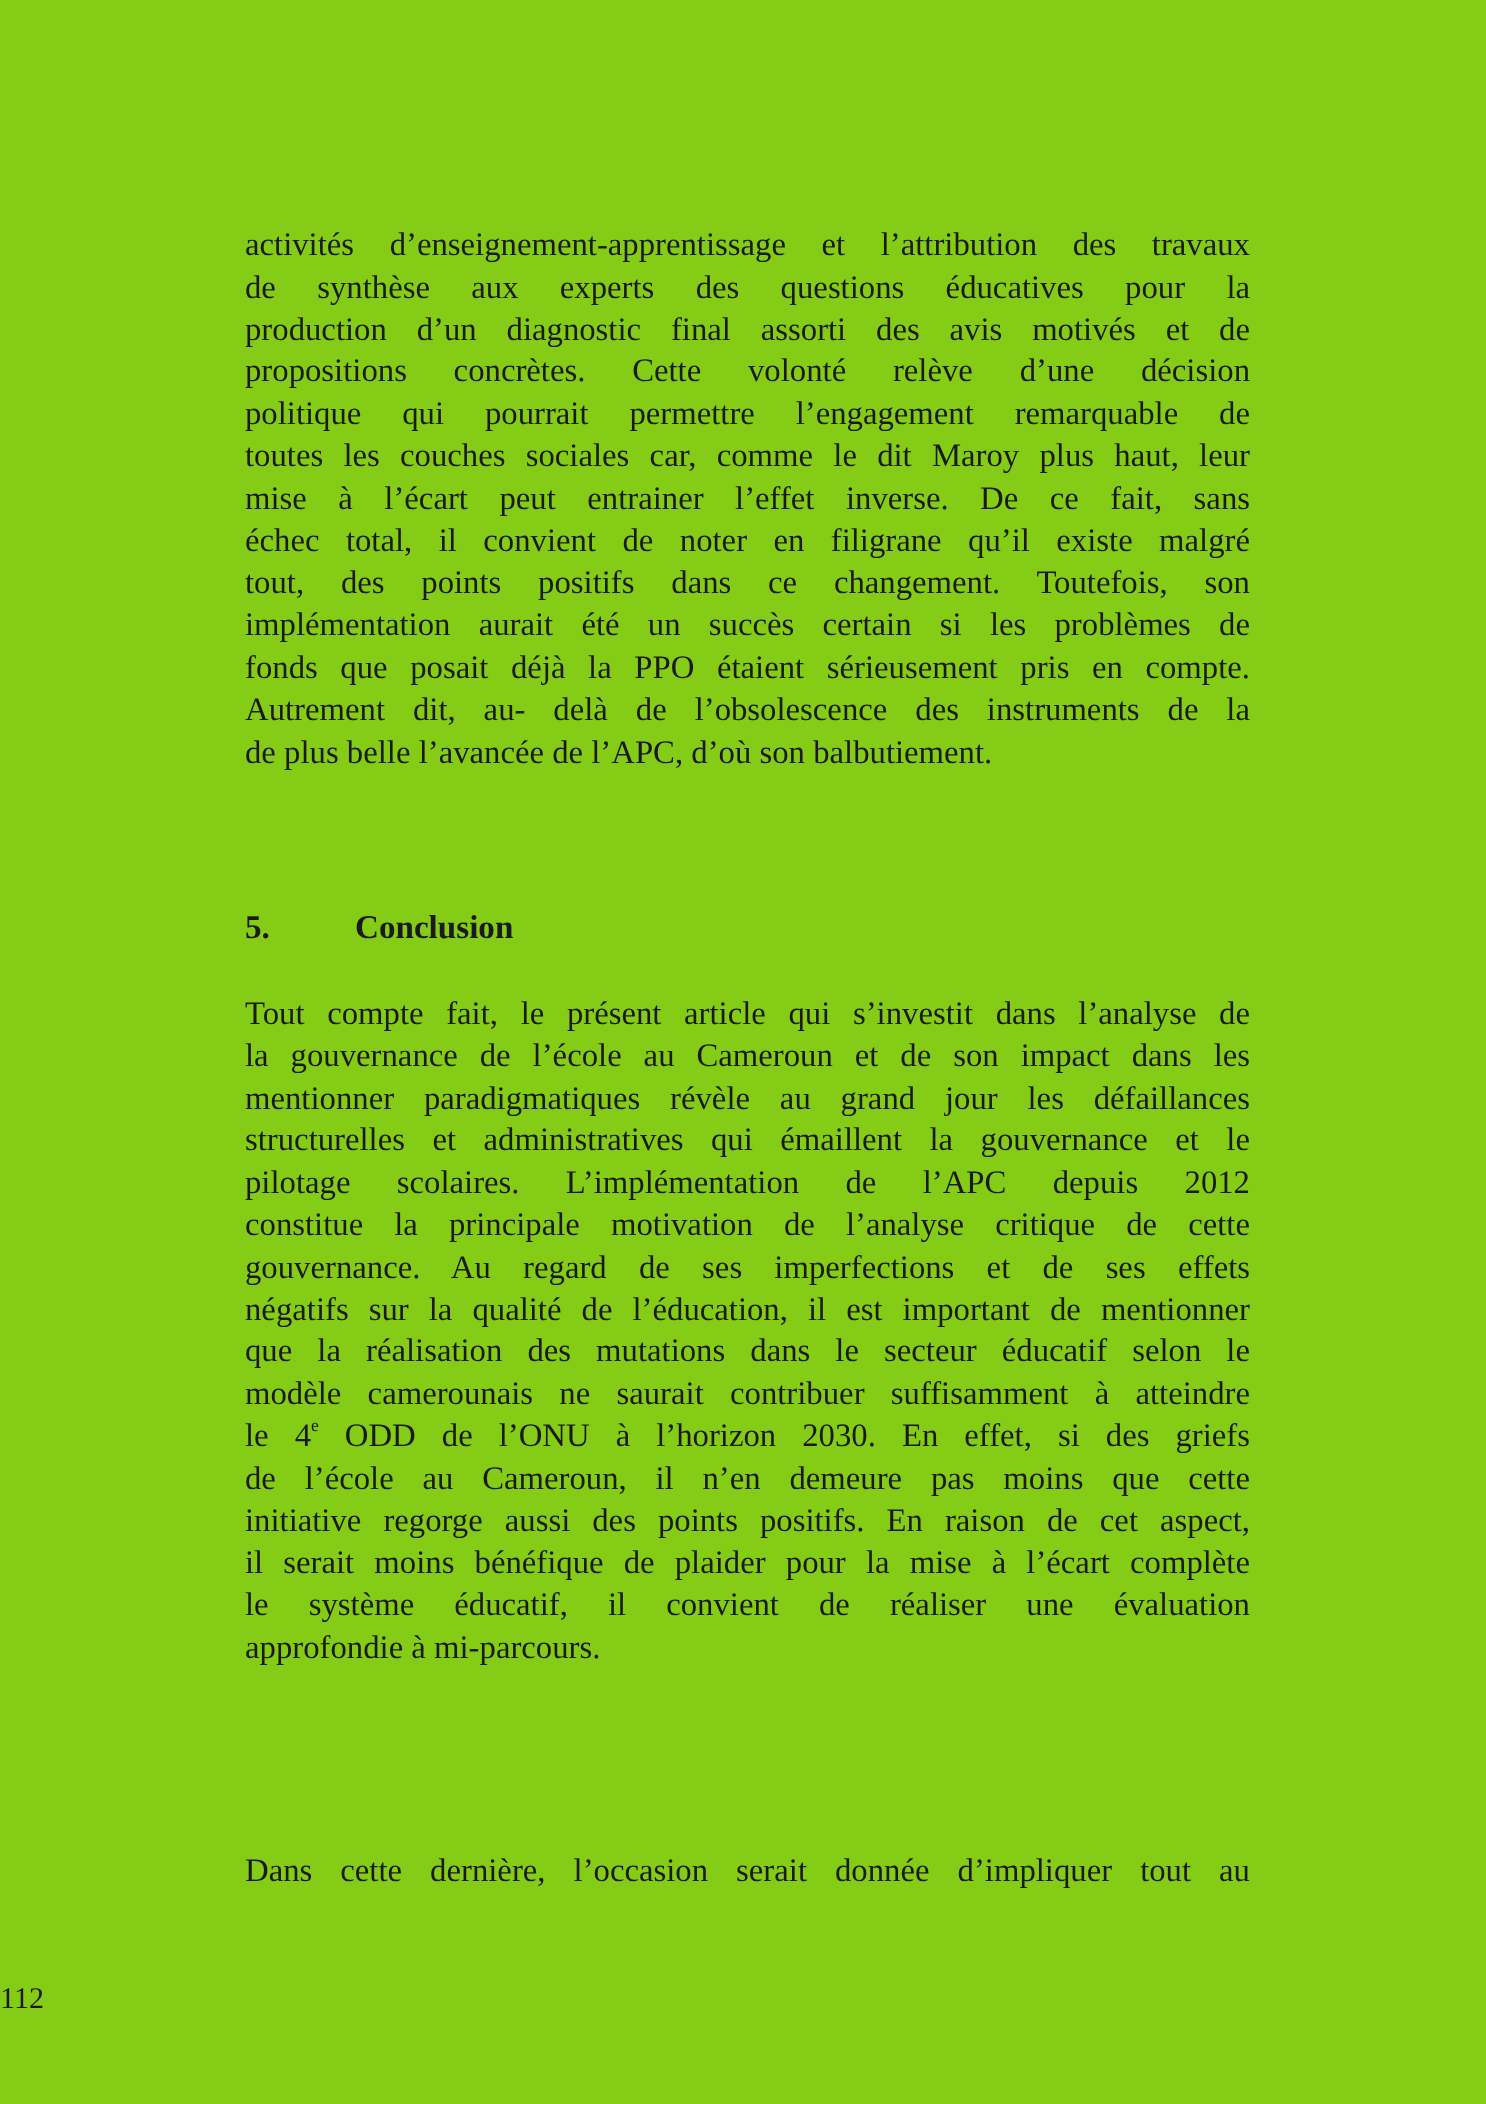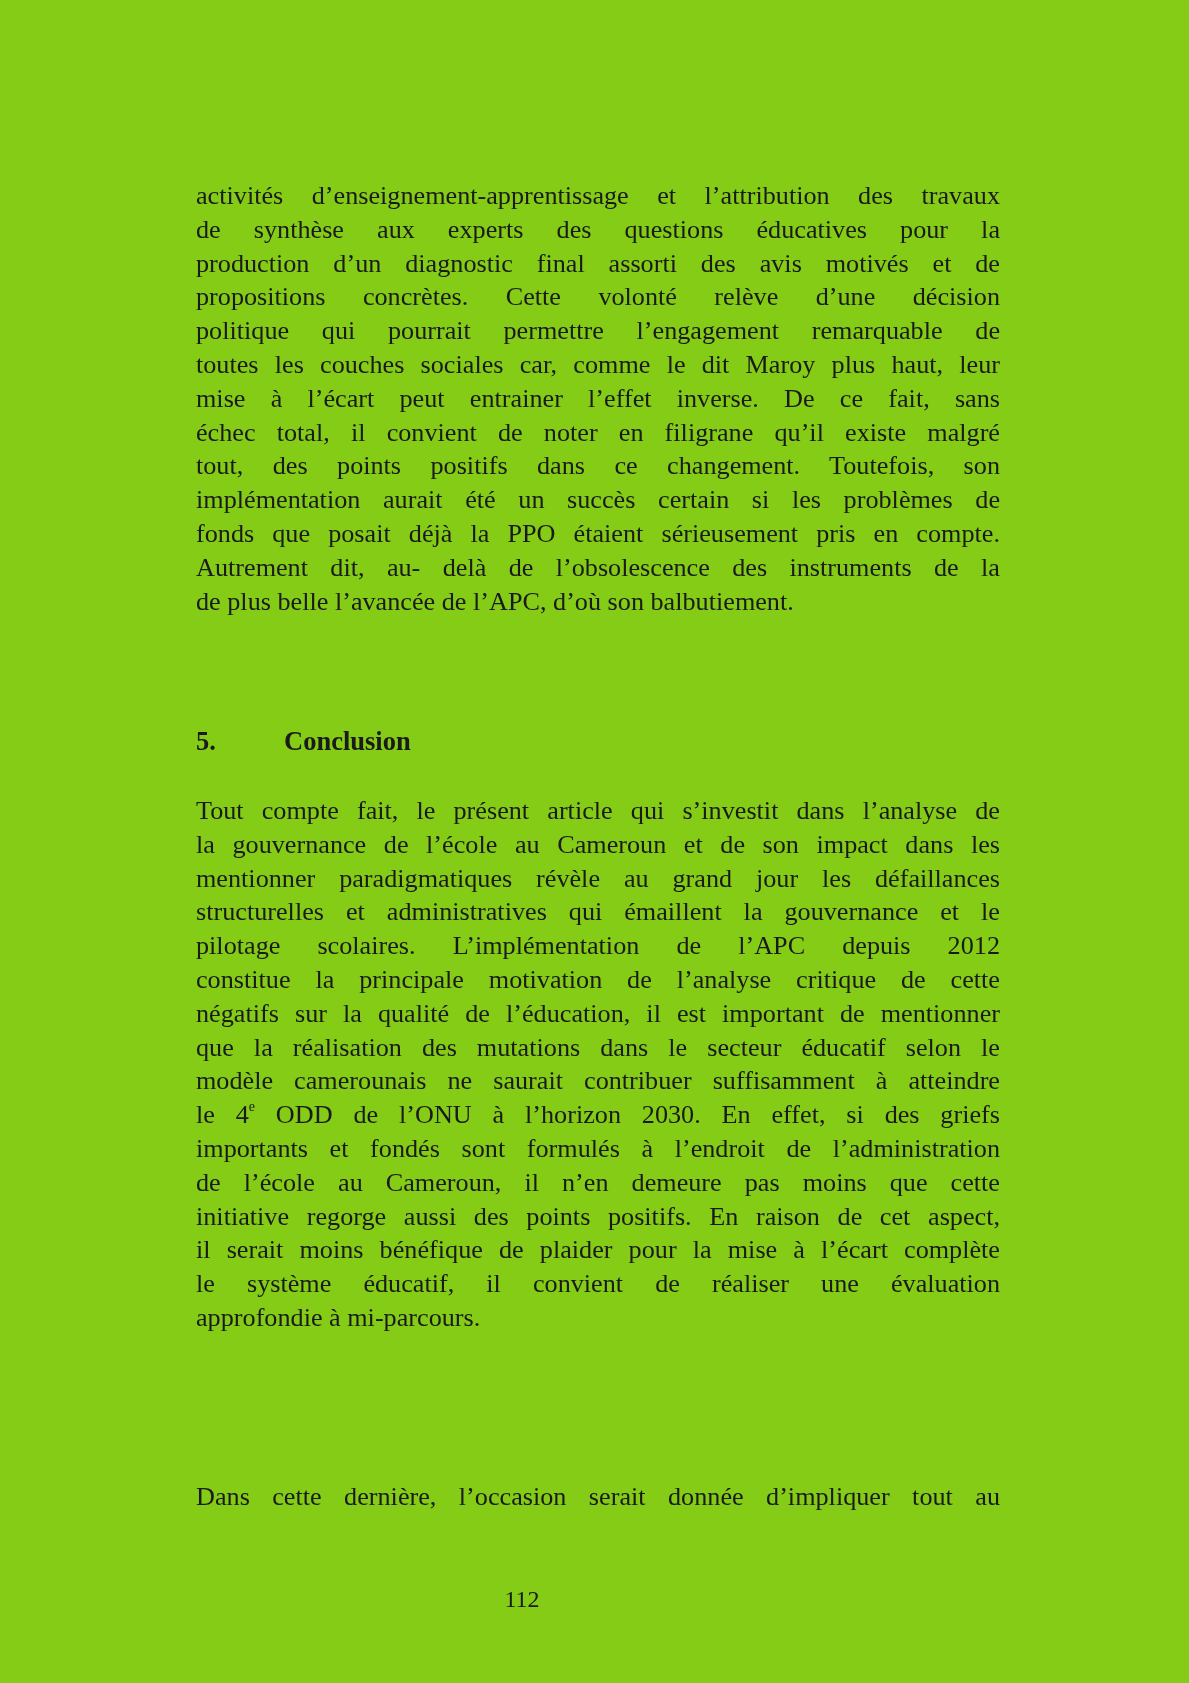--- a/index.html
+++ b/index.html
@@ -55,21 +55,21 @@
       display: inline-block;
       width: 88px;
     }
     #para2 { top: 794px; }
     #para3 { top: 1480px; }
     #page-number {
       position: absolute;
       left: 0;
       width: 1044px;
       top: 1584px;
-      text-align: center;
+      text-align: left;
       font-size: 24px;
       line-height: 30px;
     }
     sup {
       font-size: 14px;
       line-height: 0;
       position: relative;
       top: -2px;
       vertical-align: super;
     }
@@ -99,25 +99,25 @@
     <span class="num">5.</span><span>Conclusion</span>
   </div>
 
   <div class="text-block" id="para2">
     <span class="line">Tout compte fait, le présent article qui s’investit dans l’analyse de</span>
     <span class="line">la gouvernance de l’école au Cameroun et de son impact dans les</span>
     <span class="line">mentionner paradigmatiques révèle au grand jour les défaillances</span>
     <span class="line">structurelles et administratives qui émaillent la gouvernance et le</span>
     <span class="line">pilotage scolaires. L’implémentation de l’APC depuis 2012</span>
     <span class="line">constitue la principale motivation de l’analyse critique de cette</span>
+    <span class="line">gouvernance. Au regard de ses imperfections et de ses effets</span>
     <span class="line">négatifs sur la qualité de l’éducation, il est important de mentionner</span>
     <span class="line">que la réalisation des mutations dans le secteur éducatif selon le</span>
     <span class="line">modèle camerounais ne saurait contribuer suffisamment à atteindre</span>
     <span class="line"><span>le 4</span><sup>e</sup><span> ODD de l’ONU à l’horizon 2030. En effet, si des griefs</span></span>
-    <span class="line">importants et fondés sont formulés à l’endroit de l’administration</span>
     <span class="line">de l’école au Cameroun, il n’en demeure pas moins que cette</span>
     <span class="line">initiative regorge aussi des points positifs. En raison de cet aspect,</span>
     <span class="line">il serait moins bénéfique de plaider pour la mise à l’écart complète</span>
     <span class="line">le système éducatif, il convient de réaliser une évaluation</span>
     <span class="line last">approfondie à mi-parcours.</span>
   </div>
 
   <div class="text-block" id="para3">
     <span class="line">Dans cette dernière, l’occasion serait donnée d’impliquer tout au</span>
   </div>

